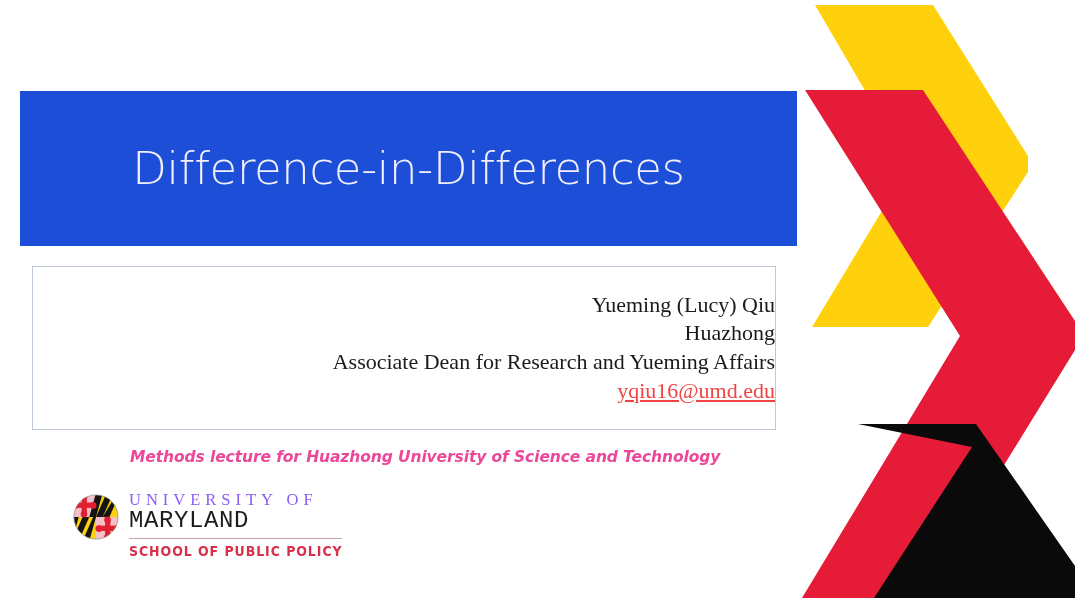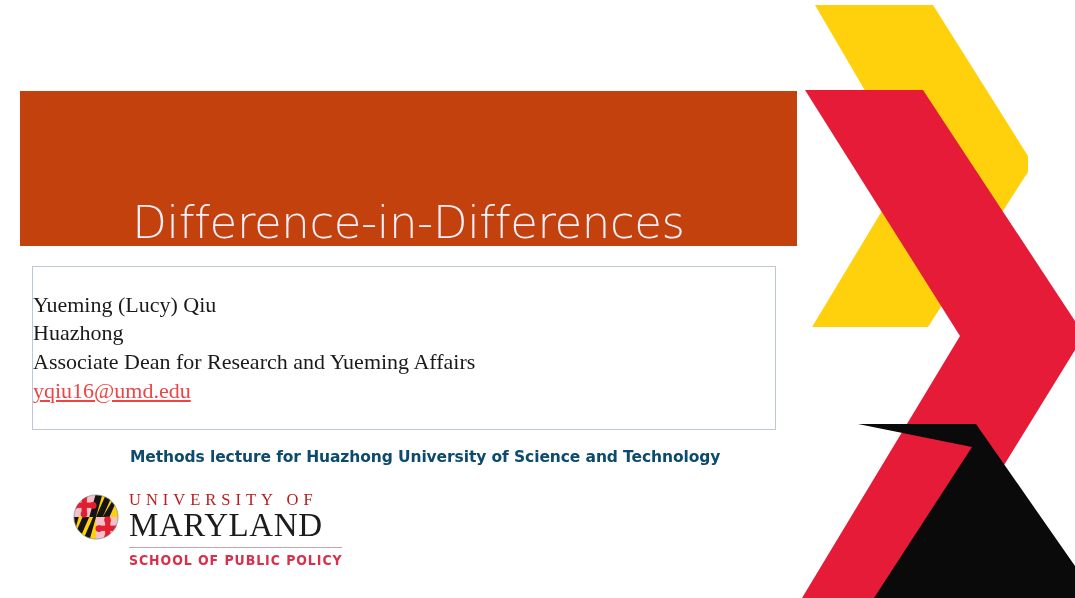--- a/index.html
+++ b/index.html
@@ -29,23 +29,23 @@
     pointer-events: none;
   }
 
   
   #title-banner {
     position: absolute;
     left: 20px;
     top: 91px;
     width: 777px;
     height: 155px;
-    background: #c2410c;
+    background: #1d4ed8;
     display: flex;
-    align-items: flex-end;
+    align-items: center;
     justify-content: center;
     box-sizing: border-box;
   }
   #title-text {
     color: #F2EFFB;
     font-family: "DejaVu Sans", sans-serif;
     font-weight: 300;
     font-size: 45px;
     letter-spacing: -0.4px;
     line-height: 1.05;
@@ -58,21 +58,21 @@
     position: absolute;
     left: 32px;
     top: 266px;
     width: 744px;
     height: 164px;
     border: 1px solid #BCC8DA;
     background: #ffffff;
     box-sizing: border-box;
     display: flex;
     flex-direction: column;
-    align-items: flex-start;
+    align-items: flex-end;
     justify-content: center;
   }
   .author-line {
     font-family: "Liberation Serif", "DejaVu Serif", serif;
     font-size: 22px;
     color: #1A1A1A;
     line-height: 1.30;
     text-align: center;
     white-space: nowrap;
   }
@@ -86,23 +86,24 @@
     white-space: nowrap;
     cursor: pointer;
   }
 
   
   #subtitle {
     position: absolute;
     left: 130px;
     top: 448px;
     font-family: "DejaVu Sans", sans-serif;
+    font-style: italic;
     font-weight: bold;
     font-size: 15.5px;
-    color: #0c4a6e;
+    color: #ec4899;
     letter-spacing: -0.1px;
     white-space: nowrap;
   }
 
   
   #umd-logo {
     position: absolute;
     left: 72px;
     top: 491px;
     width: 270px;
@@ -118,27 +119,27 @@
   #logo-wordmark {
     position: absolute;
     left: 57px;
     top: 0;
     width: 213px;
   }
   #logo-university {
     font-family: "Liberation Serif", "DejaVu Serif", serif;
     font-size: 16.5px;
     letter-spacing: 5.0px;
-    color: #b91c1c;
+    color: #8b5cf6;
     line-height: 1.05;
     white-space: nowrap;
   }
   #logo-maryland {
-    font-family: Liberation Serif, serif;
-    font-size: 33px;
+    font-family: Liberation Mono, monospace;
+    font-size: 24px;
     letter-spacing: 0.6px;
     color: #1C1C1C;
     line-height: 1.02;
     margin-top: 1px;
     white-space: nowrap;
   }
   #logo-rule {
     height: 1px;
     background: #C8A3A8;
     margin-top: 4px;

